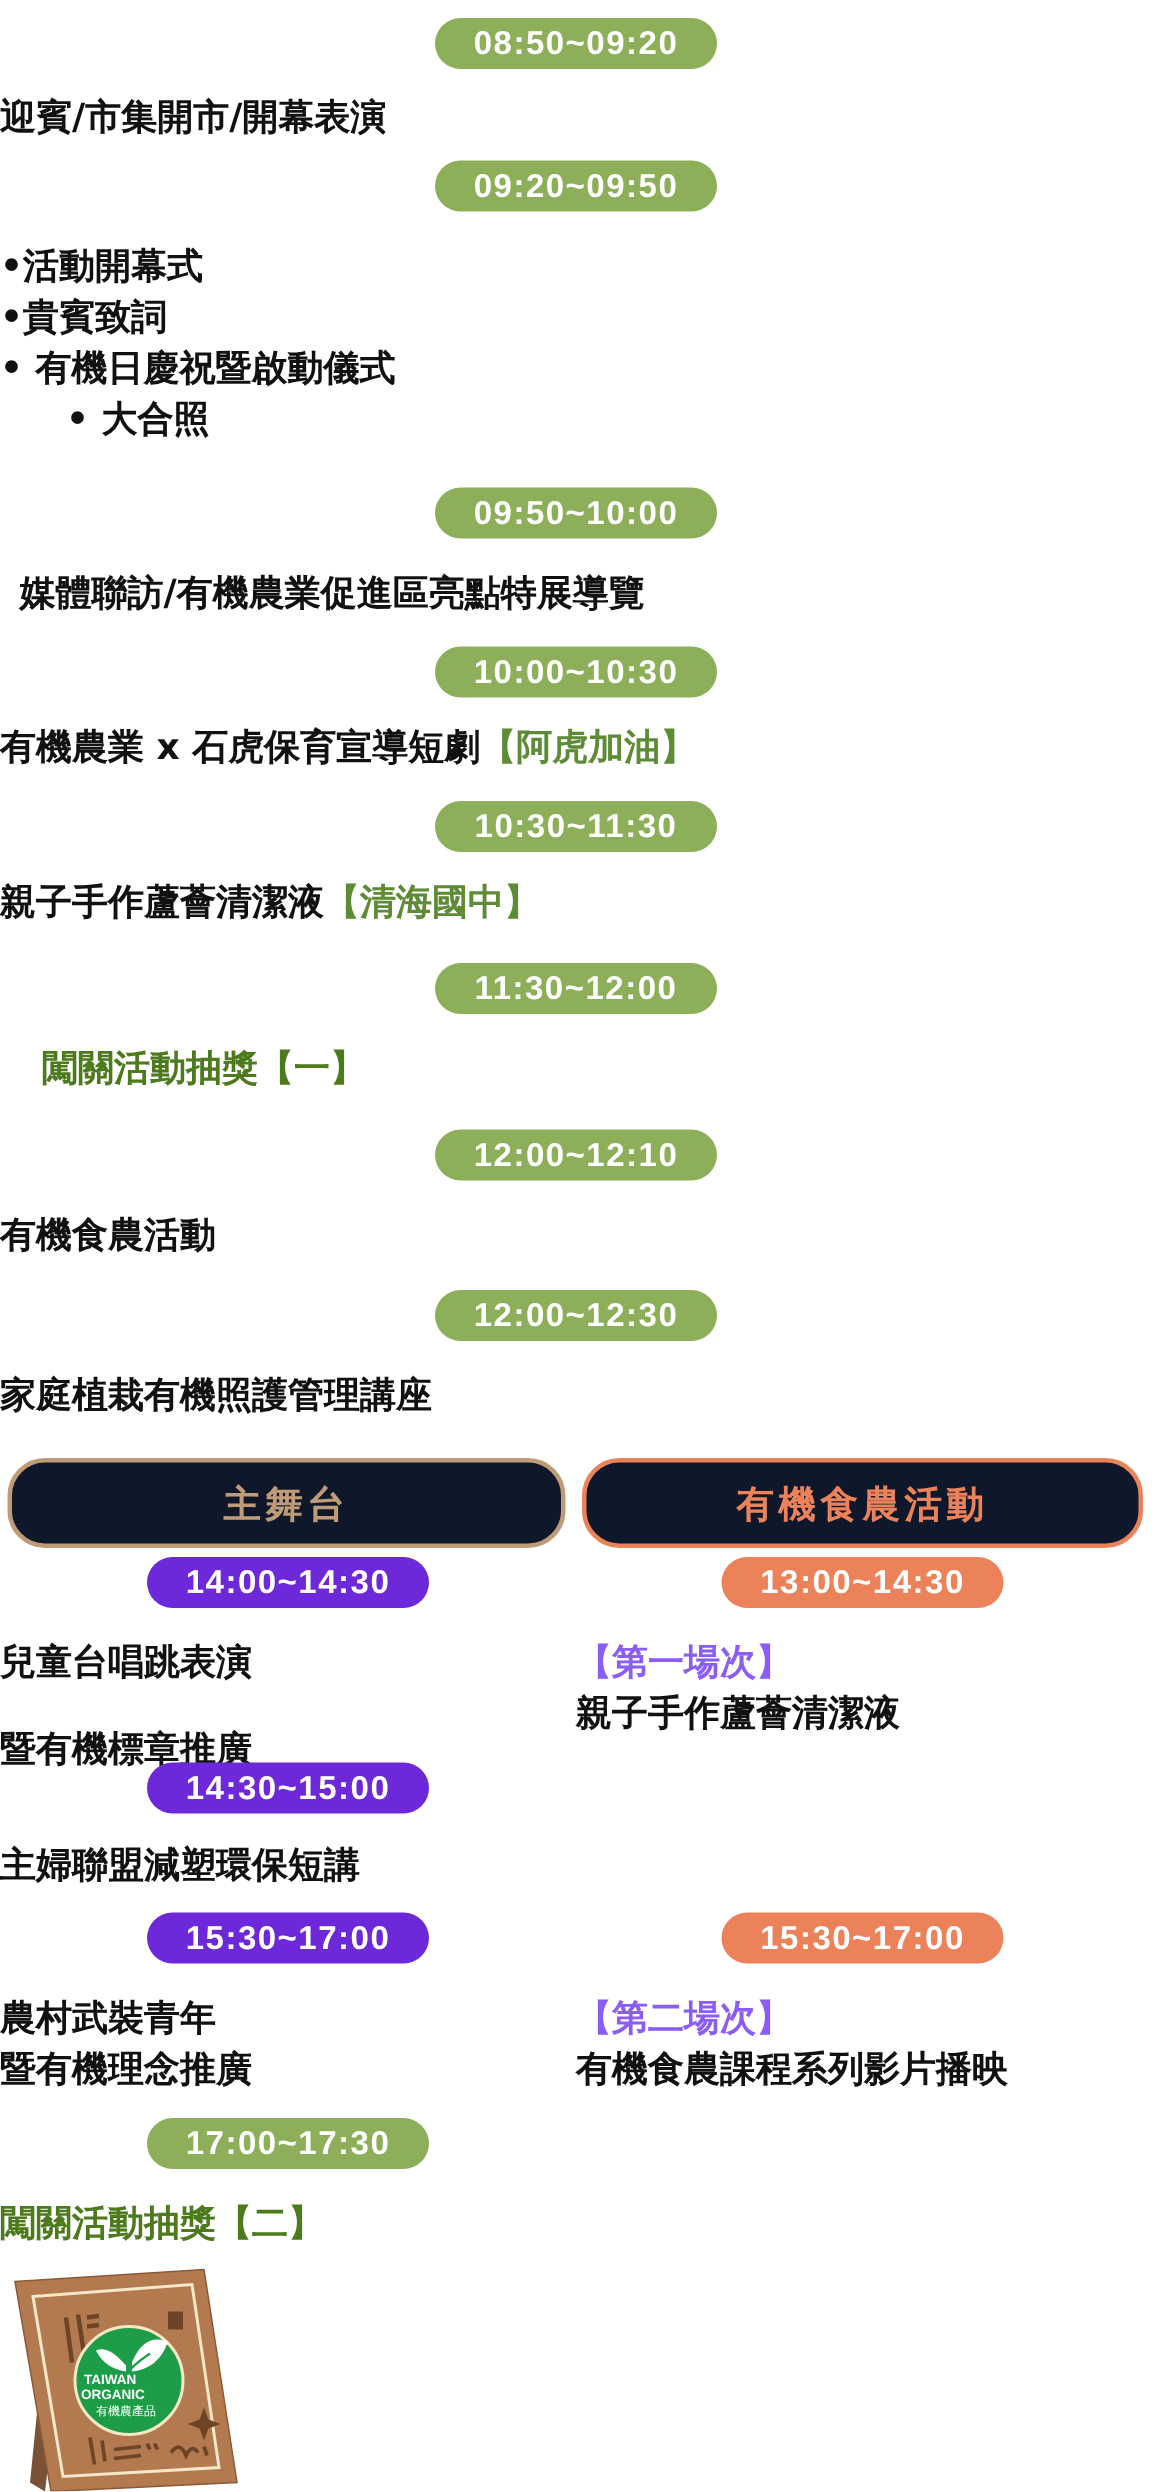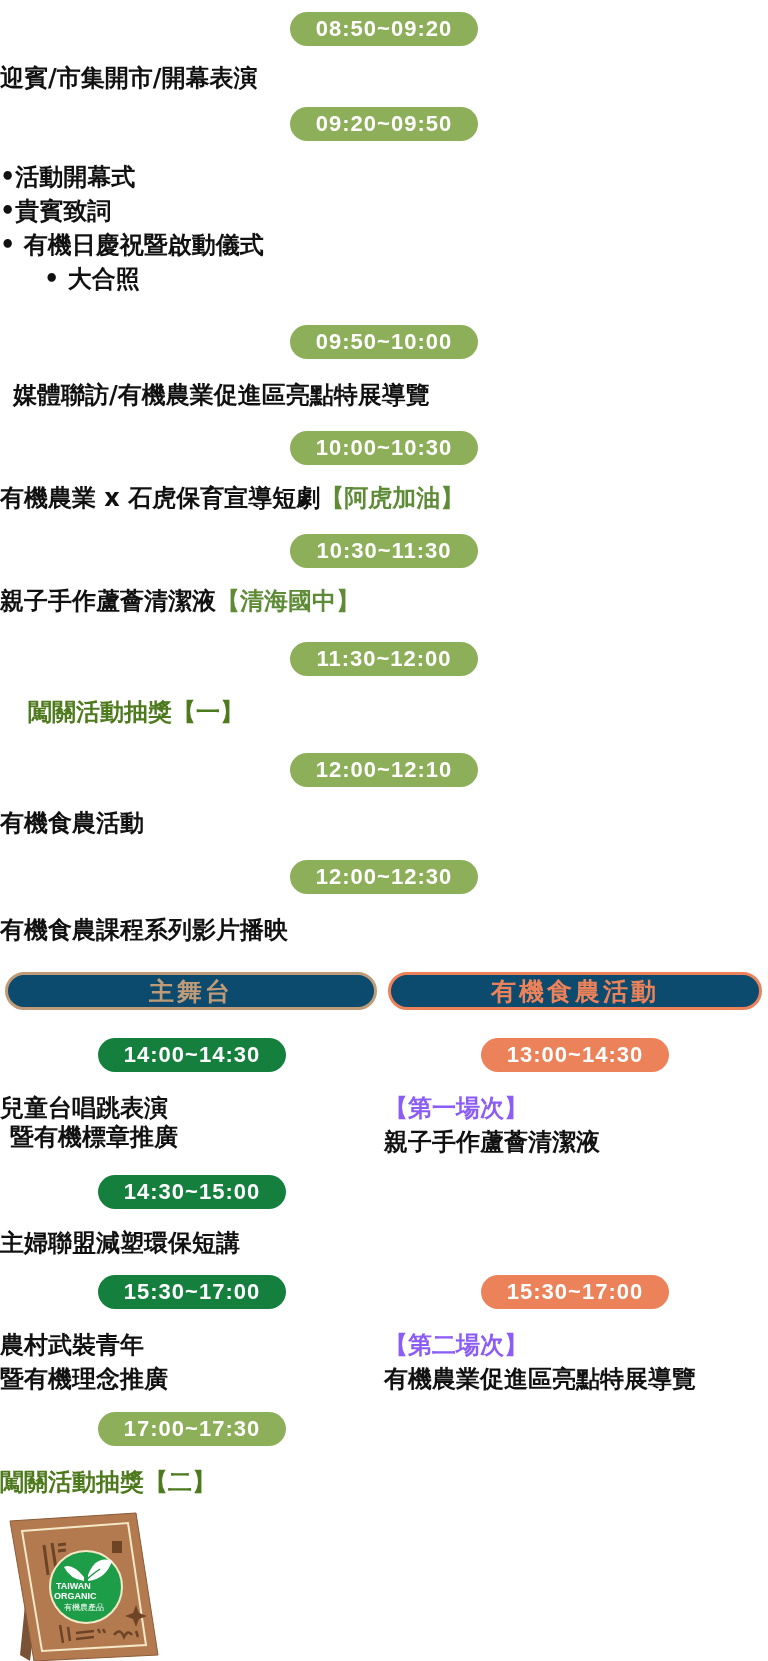--- a/index.html
+++ b/index.html
@@ -5,33 +5,33 @@
   * { box-sizing: border-box; margin: 0; padding: 0; }
   html, body { width: 768px; height: 1661px; background: #ffffff; overflow: hidden; }
   body { position: relative; font-family: "DejaVu Sans", "Liberation Sans", sans-serif; color: #111111; }
   .pill {
     position: absolute; height: 34px; width: 188px; border-radius: 23px;
     color: #ffffff; font-family: "Liberation Sans", "DejaVu Sans", sans-serif;
     font-weight: bold; font-size: 22px; letter-spacing: 1px;
     display: flex; align-items: center; justify-content: center;
   }
   .pill.green { background: #8daf59; }
-  .pill.tan { background: #15803d; }
+  .pill.tan { background: #6d28d9; }
   .pill.orange { background: #ec8259; }
   .line {
     position: absolute; left: 0; width: 768px; text-align: left;
     font-weight: bold; font-size: 24px; line-height: 34px; white-space: nowrap;
   }
   .col-left { left: 0; width: 384px; }
   .col-right { left: 384px; width: 384px; }
   .hl-green { color: #5e8b36; }
   .hl-dark-green { color: #4e7a1e; }
   .hl-orange { color: #8b5cf6; }
   .stage-header {
-    position: absolute; height: 38px; border-radius: 25px; background: #0c4a6e;
+    position: absolute; height: 60px; border-radius: 25px; background: #0f172a;
     display: flex; align-items: center; justify-content: center;
     font-weight: bold; font-size: 25px; letter-spacing: 3px;
   }
   .stage-header.tan { border: 3px solid #bf9c77; color: #bf9c77; }
   .stage-header.orange { border: 3px solid #ec8259; color: #ec8259; }
   .sign { position: absolute; left: 8px; top: 1505px; width: 160px; height: 156px; }
 </style>
 </head>
 <body>
 
@@ -59,50 +59,50 @@
     <span>親子手作蘆薈清潔液</span><span class="hl-green">【清海國中】</span>
   </div>
 
   <div class="pill green" style="left:290px;top:642px;">11:30~12:00</div>
   <div class="line hl-dark-green" style="top:695px;padding-left:28px;">闖關活動抽獎【一】</div>
 
   <div class="pill green" style="left:290px;top:753px;">12:00~12:10</div>
   <div class="line" style="top:806px;">有機食農活動</div>
 
   <div class="pill green" style="left:290px;top:860px;">12:00~12:30</div>
-  <div class="line" style="top:913px;">有機食農課程系列影片播映</div>
+  <div class="line" style="top:913px;">家庭植栽有機照護管理講座</div>
 </div>
 
 <div class="stage-header tan" style="left:5px;top:972px;width:372px;">主舞台</div>
 <div class="stage-header orange" style="left:388px;top:972px;width:374px;">有機食農活動</div>
 
 <div>
   <div class="pill tan" style="left:98px;top:1038px;">14:00~14:30</div>
   <div class="line col-left" style="top:1091px;">兒童台唱跳表演</div>
-  <div class="line col-left" style="top:1120px;margin-left:10px;">暨有機標章推廣</div>
+  <div class="line col-left" style="top:1149px;">暨有機標章推廣</div>
 
   <div class="pill tan" style="left:98px;top:1175px;">14:30~15:00</div>
   <div class="line col-left" style="top:1226px;">主婦聯盟減塑環保短講</div>
 
   <div class="pill tan" style="left:98px;top:1275px;">15:30~17:00</div>
   <div class="line col-left" style="top:1328px;">農村武裝青年</div>
   <div class="line col-left" style="top:1362px;">暨有機理念推廣</div>
 
   <div class="pill green" style="left:98px;top:1412px;">17:00~17:30</div>
   <div class="line col-left hl-dark-green" style="top:1465px;">闖關活動抽獎【二】</div>
 </div>
 
 <div>
   <div class="pill orange" style="left:481px;top:1038px;">13:00~14:30</div>
   <div class="line col-right hl-orange" style="top:1091px;">【第一場次】</div>
   <div class="line col-right" style="top:1125px;">親子手作蘆薈清潔液</div>
 
   <div class="pill orange" style="left:481px;top:1275px;">15:30~17:00</div>
   <div class="line col-right hl-orange" style="top:1328px;">【第二場次】</div>
-  <div class="line col-right" style="top:1362px;">有機農業促進區亮點特展導覽</div>
+  <div class="line col-right" style="top:1362px;">有機食農課程系列影片播映</div>
 </div>
 
 <svg class="sign" viewBox="0 0 160 156">
   <polygon points="18,90 30,90 22,156 12,150" fill="#7a5235"></polygon>
   <polygon points="2,16 128,8 150,150 26,156" fill="#b37a4f" stroke="#8a5a38" stroke-width="1"></polygon>
   <polygon points="14,26 120,18 138,140 34,146" fill="none" stroke="#f4e8c8" stroke-width="2"></polygon>
   <path d="M36,40 L40,70 M44,38 L48,64 M50,40 L58,39 M50,46 L58,45" stroke="#6e4426" stroke-width="3" fill="none"></path>
   <rect x="104" y="36" width="10" height="12" fill="#6e4426"></rect>
   <path d="M128,100 L131,108 L139,111 L131,114 L128,122 L125,114 L117,111 L125,108 Z" fill="#6e4426"></path>
   <path d="M52,120 L55,138 M60,122 L62,136 M68,128 L86,126 M68,134 L86,132 M90,124 L92,128 M95,124 L97,128 M106,130 Q112,122 116,132 Q120,124 124,130 M128,126 L130,132" stroke="#6e4426" stroke-width="2.5" fill="none"></path>

